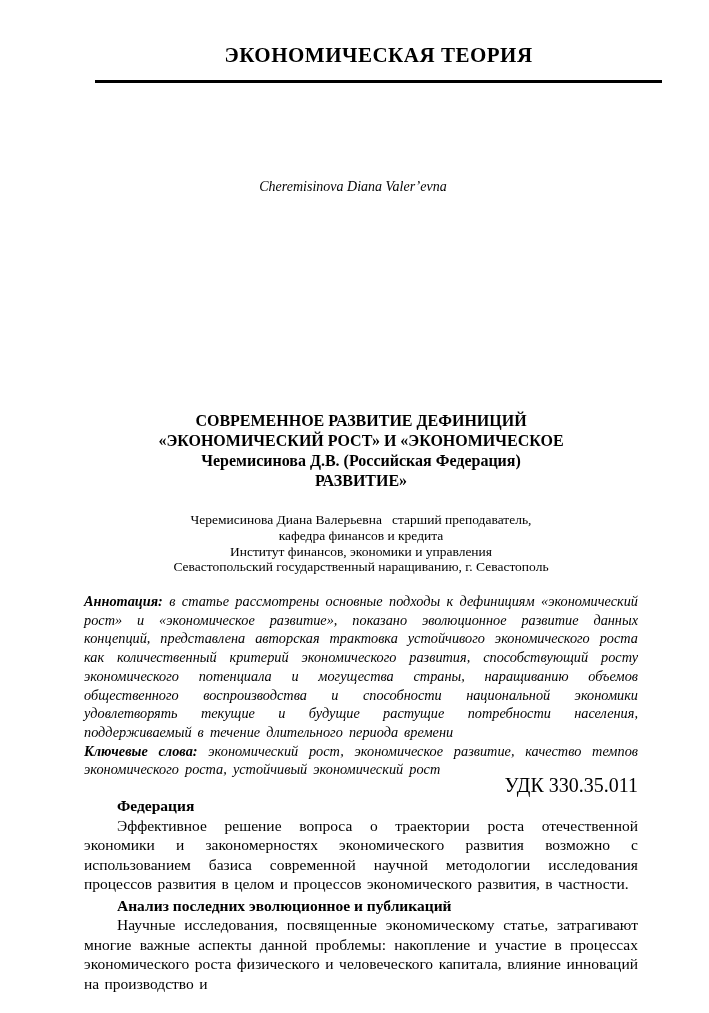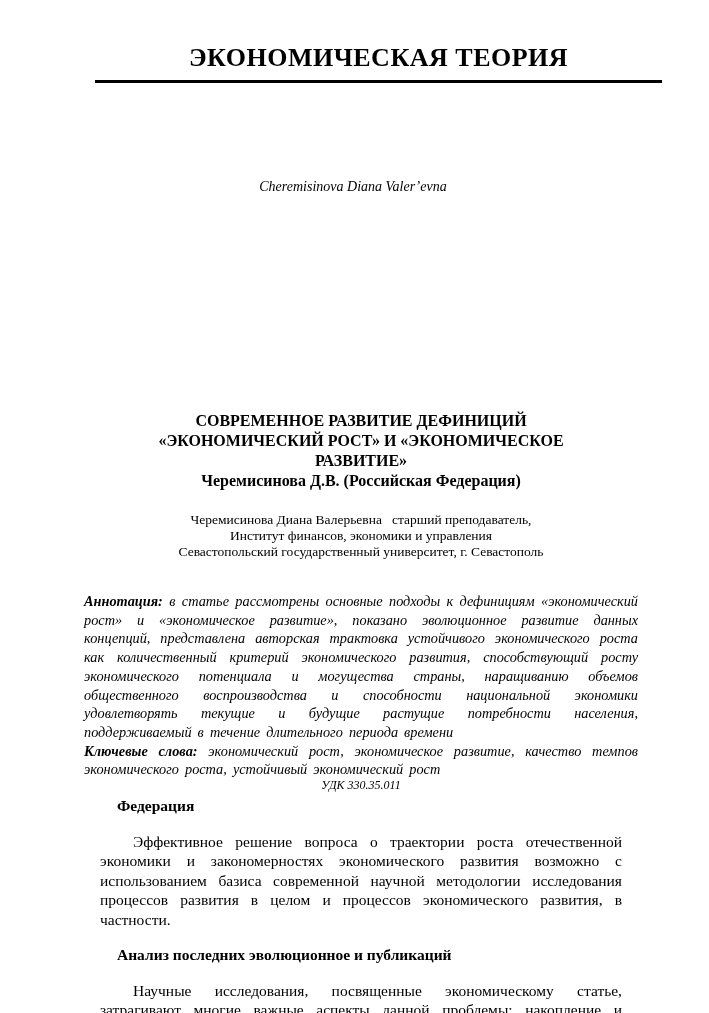--- a/index.html
+++ b/index.html
@@ -12,21 +12,21 @@
     font-family: "Liberation Serif", "DejaVu Serif", serif;
     color: #000000;
     overflow: hidden;
   }
   
   .rh-text {
     position: absolute;
     left: 95px; top: 43px; width: 567px;
     text-align: center;
     font-weight: bold;
-    font-size: 26px;
+    font-size: 21px;
     letter-spacing: 0.5px;
   }
   .rh-rule {
     position: absolute;
     left: 95px; top: 80px; width: 567px; height: 3px;
     background: #000000;
   }
   
   .author-translit {
     position: absolute;
@@ -63,62 +63,62 @@
     font-size: 14.3px;
     line-height: 18.7px;
     text-align: justify;
     word-spacing: 2.5px;
   }
   .abstract .lbl, .keywords .lbl {
     font-weight: bold;
   }
   .udk {
     margin-top: -2px;
-    text-align: center;
-    font-style: italic;
-    font-size: 12px;
+    text-align: right;
+    font-size: 20px;
     line-height: 17px;
   }
   .sec-heading {
     margin: 2px 0 0 0;
     font-size: 15.5px;
     font-weight: bold;
     line-height: 19.5px;
     text-indent: 33px;
   }
   .sec-par {
-    margin: 16px;
+    margin: 0;
     font-size: 15.5px;
     line-height: 19.5px;
     text-align: justify;
     text-indent: 33px;
     word-spacing: 1.5px;
   }
 </style>
 </head>
 <body>
 
 <div class="page">
 
   <div class="rh-text">ЭКОНОМИЧЕСКАЯ ТЕОРИЯ</div>
   <div class="rh-rule"></div>
 
   <div class="author-translit">Cheremisinova Diana Valer’evna</div>
 
   <div class="title-block">
     <div>СОВРЕМЕННОЕ РАЗВИТИЕ ДЕФИНИЦИЙ</div>
     <div>«ЭКОНОМИЧЕСКИЙ РОСТ» И «ЭКОНОМИЧЕСКОЕ</div>
+    <div>Черемисинова Д.В. (Российская Федерация)</div>
     <div>РАЗВИТИЕ»</div>
-    <div>Черемисинова Д.В. (Российская Федерация)</div>
   </div>
 
   <div class="affil">
     <div>Черемисинова Диана Валерьевна&nbsp;&nbsp; старший преподаватель,</div>
+    <div>кафедра финансов и кредита</div>
     <div>Институт финансов, экономики и управления</div>
-    <div>Севастопольский государственный университет, г. Севастополь</div>
+    <div>Севастопольский государственный наращиванию, г. Севастополь</div>
   </div>
 
   <div class="article">
 
     <p class="abstract"><span class="lbl">Аннотация:</span> <span>в статье рассмотрены основные подходы к дефинициям «экономический рост» и «экономическое развитие», показано эволюционное развитие данных концепций, представлена авторская трактовка устойчивого экономического роста как количественный критерий экономического развития, способствующий росту экономического потенциала и могущества страны, наращиванию объемов общественного воспроизводства и способности национальной экономики удовлетворять текущие и будущие растущие потребности населения, поддерживаемый в течение длительного периода времени</span></p>
 
     <p class="keywords"><span class="lbl">Ключевые слова:</span> <span>экономический рост, экономическое развитие, качество темпов экономического роста, устойчивый экономический рост</span></p>
 
     <div class="udk">УДК 330.35.011</div>
 

